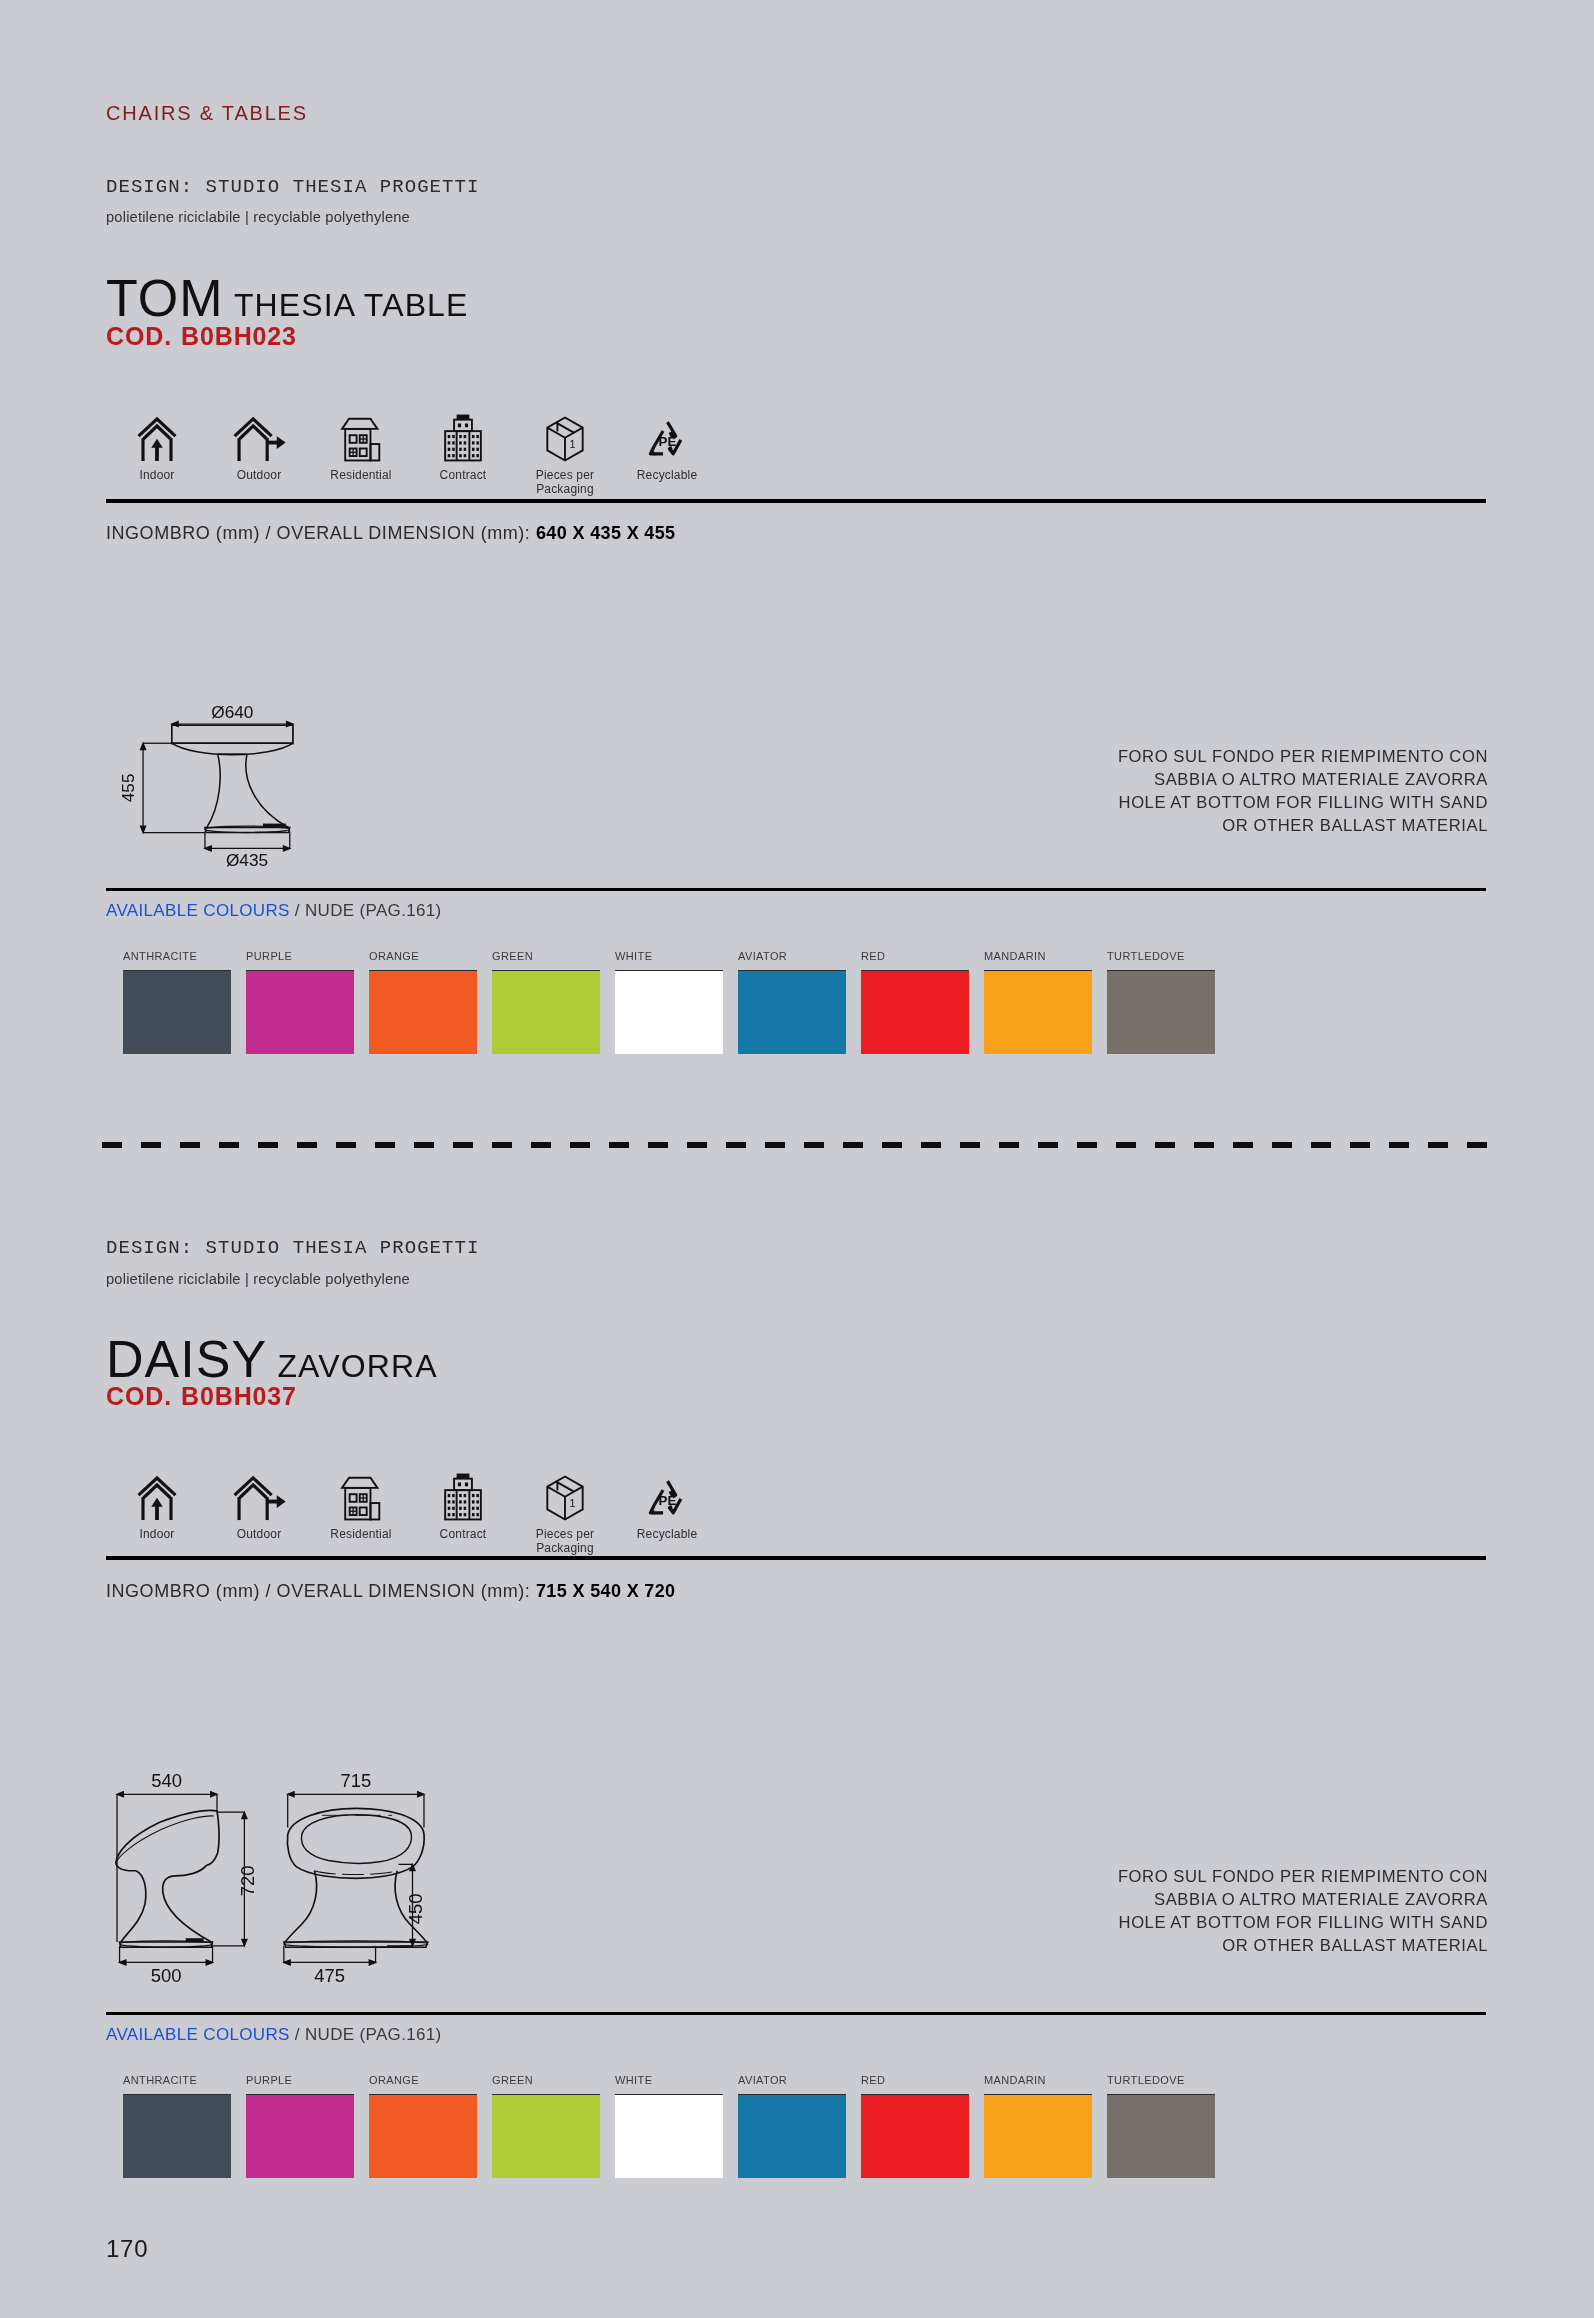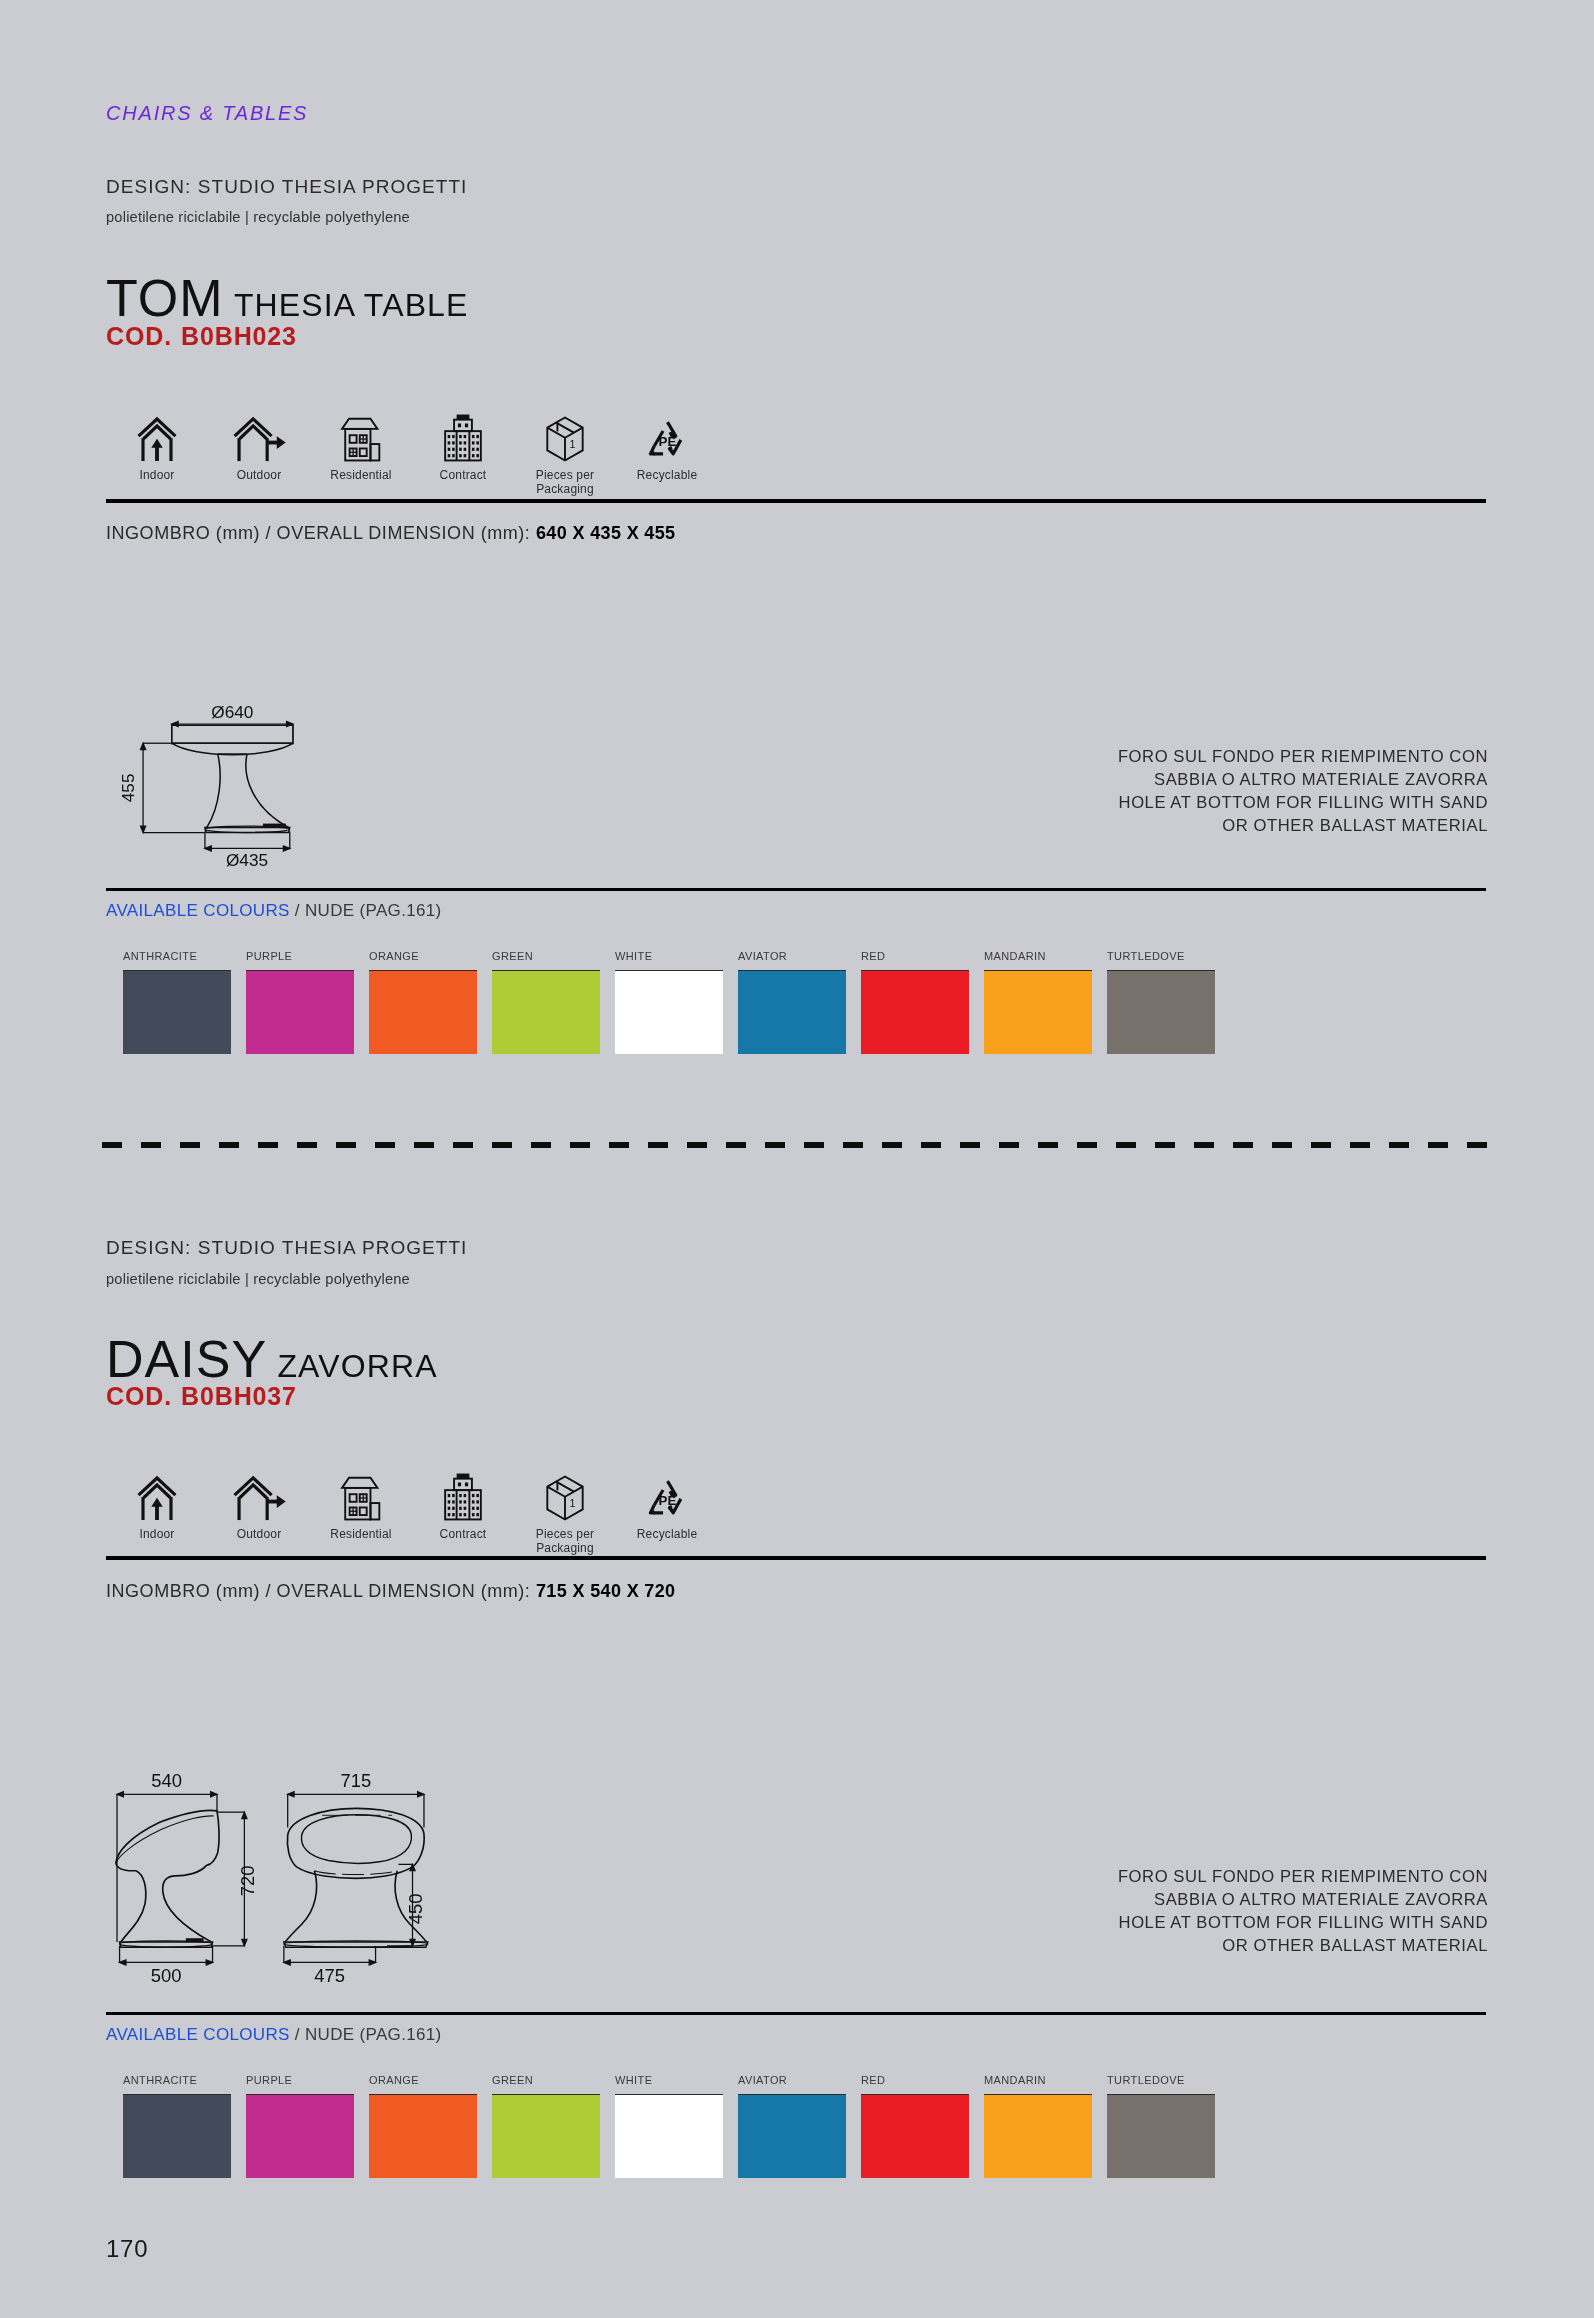--- a/index.html
+++ b/index.html
@@ -20,34 +20,34 @@
     position: absolute;
     inset: 0;
     background: #cbcbd2;
   }
   .cat-head {
     position: absolute;
     left: 106px;
     top: 102px;
     font-size: 20px;
     letter-spacing: 0.09em;
-    color: #6d28d9;
+    color: #7f1d1d;
     font-weight: 400;
-    font-style: italic;
   }
 
   .section { position: absolute; left: 0; right: 0; }
 
   .design-line {
     position: absolute;
     left: 106px;
     font-size: 19px;
     letter-spacing: 0.055em;
     color: #2b2b2b;
     white-space: nowrap;
+    font-family: Liberation Mono, monospace;
   }
   .material-line {
     position: absolute;
     left: 106px;
     font-size: 14.7px;
     letter-spacing: 0.012em;
     color: #333;
     white-space: nowrap;
   }
 

